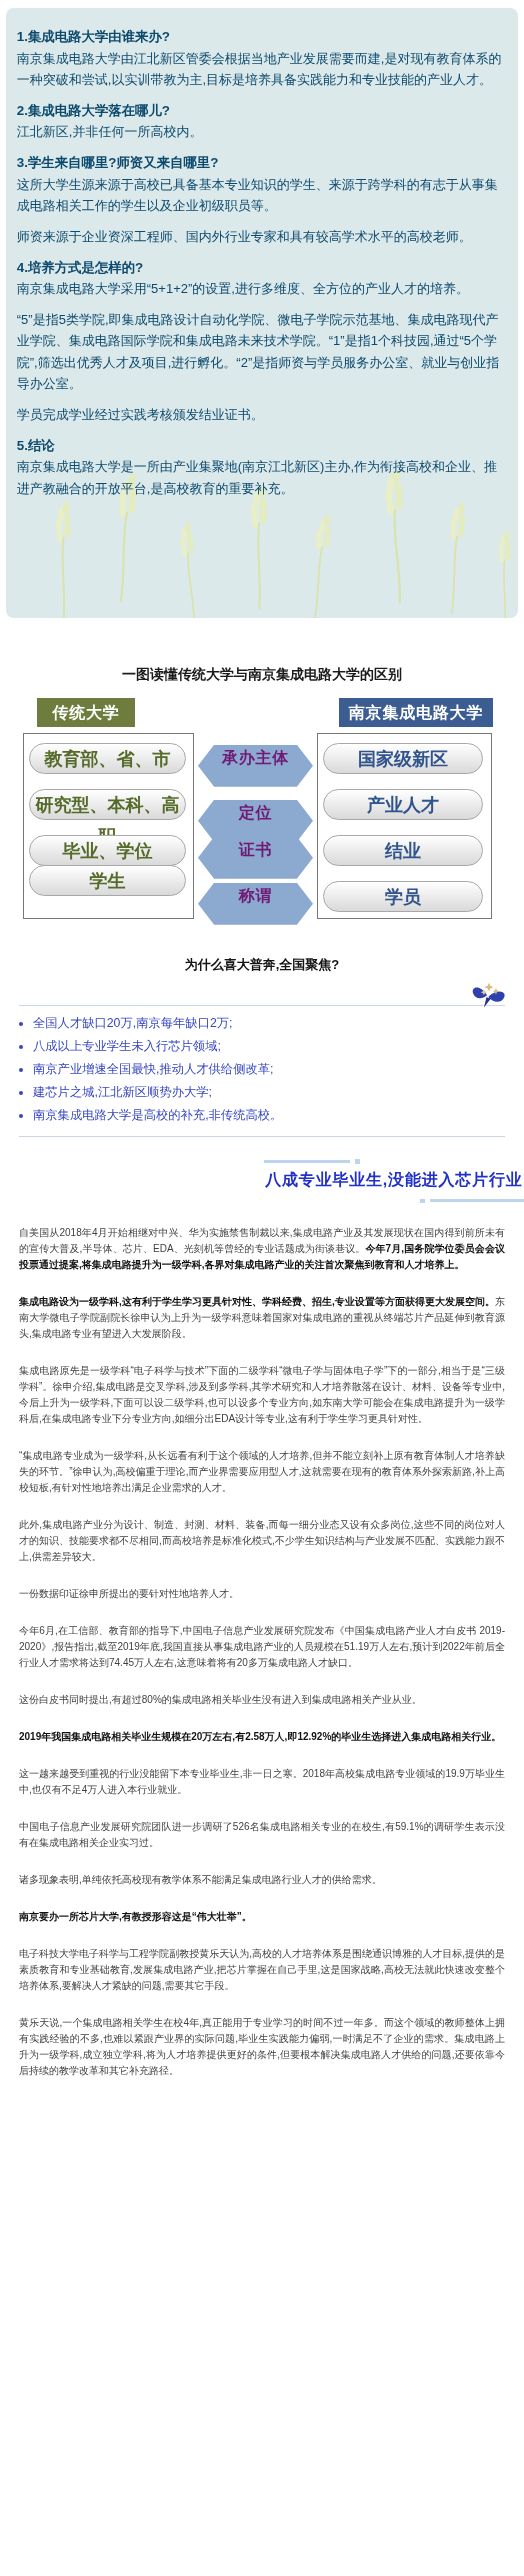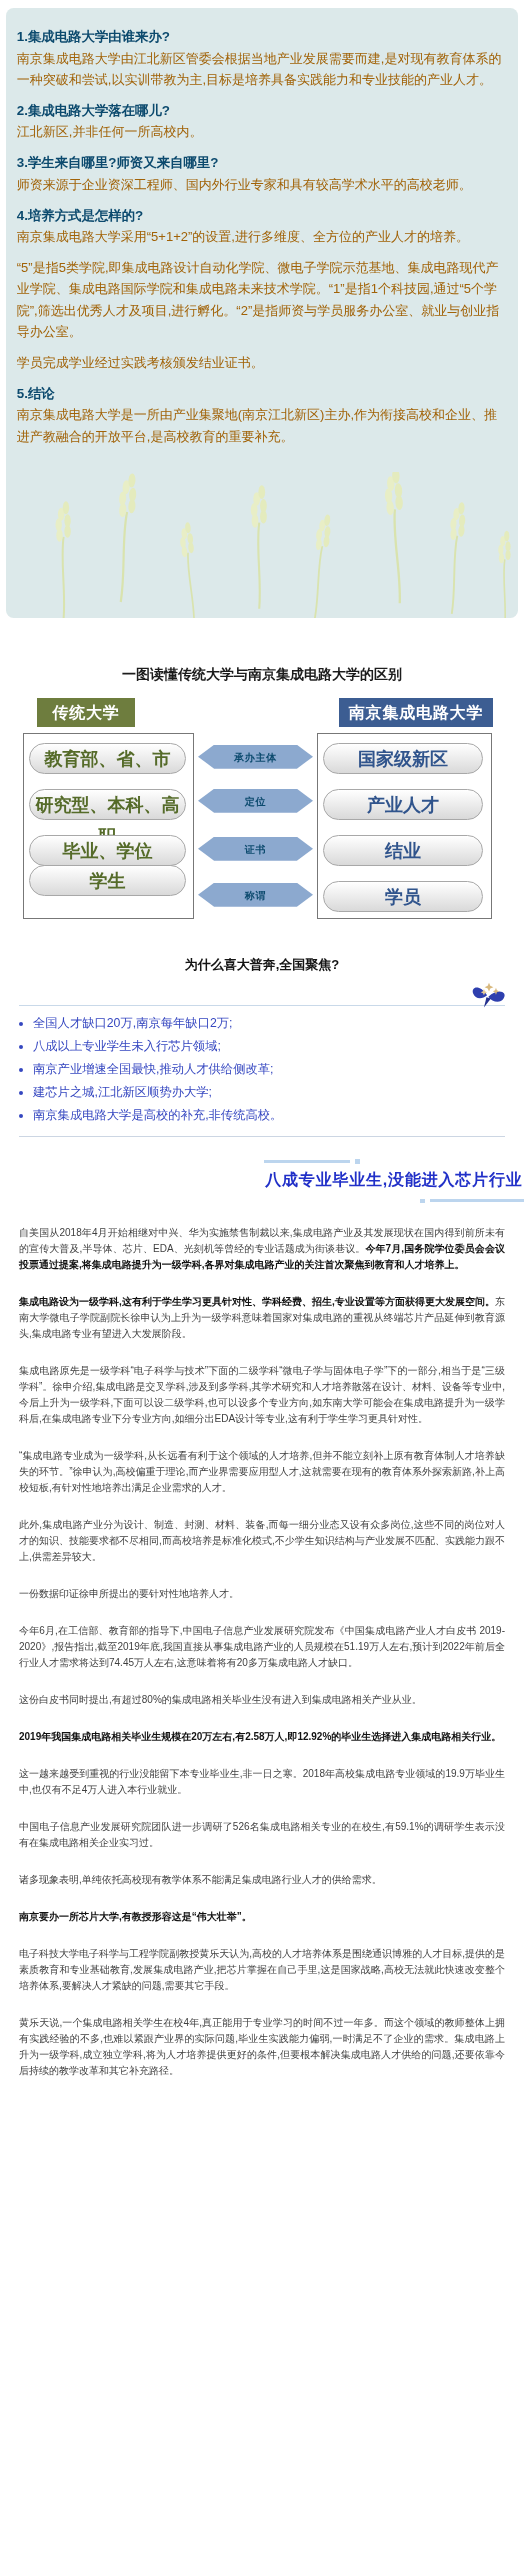--- a/index.html
+++ b/index.html
@@ -25,21 +25,21 @@
     font-size:13.4px;
     line-height:15.4px;
     font-weight:bold;
     color:#0c4a6e;
   }
   .qa-box h3.first { margin-top:9.2px; }
   .qa-box p {
     margin:0 0 9.2px;
     font-size:13px;
     line-height:21.5px;
-    color:#a16207;
+    color:#0c4a6e;
   }
   .wheat {
     position:absolute; left:0; bottom:0; width:100%; height:146px;
     z-index:1; pointer-events:none;
   }
   
   .diagram-title {
     margin:48px 0 0;
     text-align:center;
     font-size:14px;
@@ -64,24 +64,24 @@
     position:absolute; height:31px;
     background:linear-gradient(#ffffff,#d9d9d9);
     border:0.8px solid #a8a8a8;
     border-radius:15.4px;
     font-weight:bold; font-size:18px; line-height:31px;
     text-align:center; box-sizing:border-box;
   }
   .dg-pill.left  { left:29px;  width:157px; color:#556b29; }
   .dg-pill.right { left:323px; width:160px; color:#30548c; }
   .dg-arrow {
-    position:absolute; left:198px; width:115px; height:24px;
+    position:absolute; left:198px; width:115px; height:42px;
     background:#8ca9cf;
     clip-path:polygon(0% 50%,14% 0%,86% 0%,100% 50%,86% 100%,14% 100%);
-    color:#0c4a6e; font-weight:bold; font-size:10px; line-height:26px;
+    color:#701a75; font-weight:bold; font-size:16px; line-height:26px;
     text-align:center; letter-spacing:0.8px;
   }
   
   .why-heading {
     margin:35px 0 0;
     text-align:center;
     font-size:13px;
     font-weight:bold;
     color:#141414;
   }
@@ -175,20 +175,21 @@
   </svg>
 
   <div class="qa-content">
     <h3 class="first">1.集成电路大学由谁来办?</h3>
     <p>南京集成电路大学由江北新区管委会根据当地产业发展需要而建,是对现有教育体系的一种突破和尝试,以实训带教为主,目标是培养具备实践能力和专业技能的产业人才。</p>
 
     <h3>2.集成电路大学落在哪儿?</h3>
     <p>江北新区,并非任何一所高校内。</p>
 
     <h3>3.学生来自哪里?师资又来自哪里?</h3>
+    <p>这所大学生源来源于高校已具备基本专业知识的学生、来源于跨学科的有志于从事集成电路相关工作的学生以及企业初级职员等。</p>
     <p>师资来源于企业资深工程师、国内外行业专家和具有较高学术水平的高校老师。</p>
 
     <h3>4.培养方式是怎样的?</h3>
     <p>南京集成电路大学采用“5+1+2”的设置,进行多维度、全方位的产业人才的培养。</p>
     <p>“5”是指5类学院,即集成电路设计自动化学院、微电子学院示范基地、集成电路现代产业学院、集成电路国际学院和集成电路未来技术学院。“1”是指1个科技园,通过“5个学院”,筛选出优秀人才及项目,进行孵化。“2”是指师资与学员服务办公室、就业与创业指导办公室。</p>
     <p>学员完成学业经过实践考核颁发结业证书。</p>
 
     <h3>5.结论</h3>
     <p>南京集成电路大学是一所由产业集聚地(南京江北新区)主办,作为衔接高校和企业、推进产教融合的开放平台,是高校教育的重要补充。</p>
   </div>
@@ -200,21 +201,21 @@
   <div class="dg-header left">传统大学</div>
   <div class="dg-header right">南京集成电路大学</div>
   <div class="dg-col left"></div>
   <div class="dg-col right"></div>
 
   <div class="dg-pill left" style="top:45px;">教育部、省、市</div>
   <div class="dg-arrow" style="top:47px;">承办主体</div>
   <div class="dg-pill right" style="top:45px;">国家级新区</div>
 
   <div class="dg-pill left" style="top:91px;font-family:Liberation Serif, serif;">研究型、本科、高职</div>
-  <div class="dg-arrow" style="top:91px;">定位</div>
+  <div class="dg-arrow" style="top:102px;">定位</div>
   <div class="dg-pill right" style="top:91px;">产业人才</div>
 
   <div class="dg-pill left" style="top:137px;">毕业、学位</div>
   <div class="dg-arrow" style="top:139px;">证书</div>
   <div class="dg-pill right" style="top:137px;">结业</div>
 
   <div class="dg-pill left" style="top:167px;">学生</div>
   <div class="dg-arrow" style="top:185px;">称谓</div>
   <div class="dg-pill right" style="top:183px;">学员</div>
 </div>

